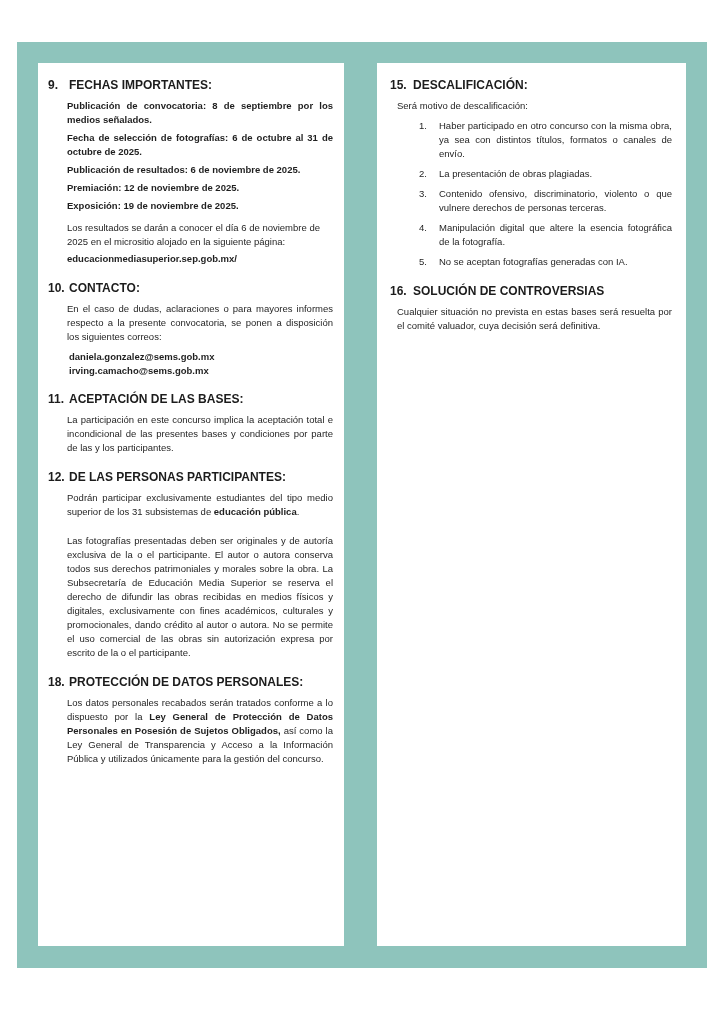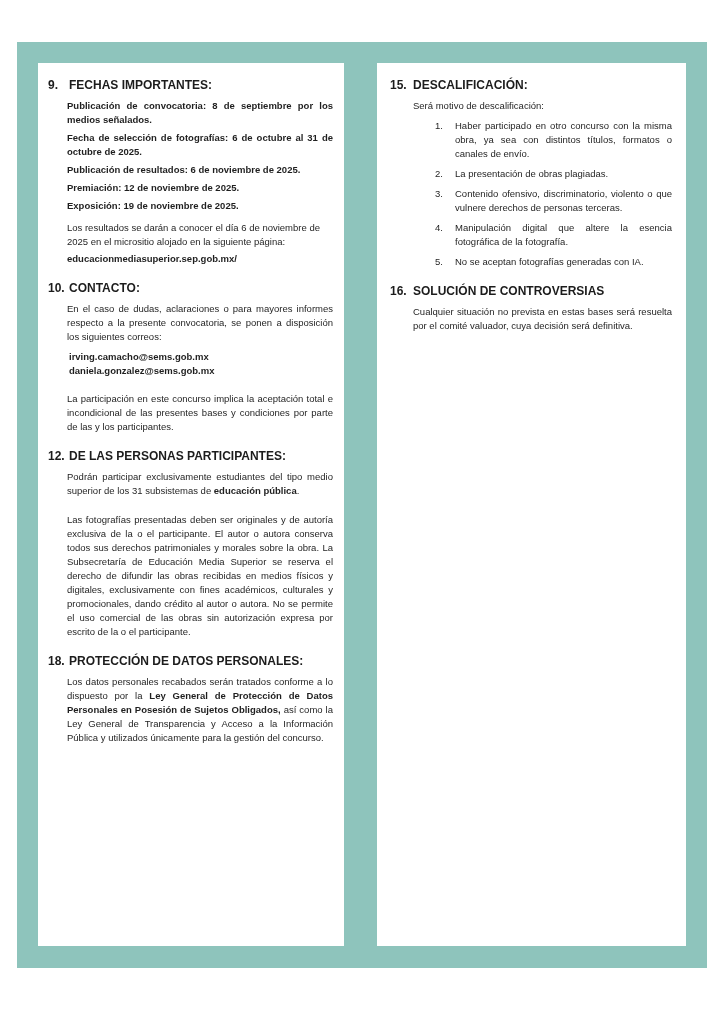--- a/index.html
+++ b/index.html
@@ -44,21 +44,21 @@
     line-height: 15px;
     color: #1c1c1c;
   }
   .sec-num { flex-shrink: 0; }
   .panel-left  .sec-num { width: 21px; }
   .panel-right .sec-num { width: 23px; }
   .sec-title { flex: 1; }
 
   .sec-body { margin-top: 6px; }
   .panel-left  .sec-body { margin-left: 19px; }
-  .panel-right .sec-body { margin-left: 23px; }
+  .panel-right .sec-body { margin-left: 7px; }
 
   .para {
     margin: 4px 0 0 0;
     font-size: 9.5px;
     line-height: 14px;
     text-align: justify;
   }
   .para:first-child { margin-top: 0; }
   .para.left-align { text-align: left; }
   .para.bold { font-weight: bold; }
@@ -113,27 +113,31 @@
     </div>
 
     <div class="section">
       <div class="sec-head">
         <span class="sec-num">10.</span>
         <span class="sec-title">CONTACTO:</span>
       </div>
       <div class="sec-body">
         <p class="para">En el caso de dudas, aclaraciones o para mayores informes respecto a la presente convocatoria, se ponen a disposición los siguientes correos:</p>
         <div class="email-block">
+          <div class="email-line">daniela.gonzalez@sems.gob.mx</div>
           <div class="email-line">irving.camacho@sems.gob.mx</div>
-          <div class="email-line">daniela.gonzalez@sems.gob.mx</div>
         </div>
       </div>
     </div>
 
     <div class="section">
+      <div class="sec-head">
+        <span class="sec-num">11.</span>
+        <span class="sec-title">ACEPTACIÓN DE LAS BASES:</span>
+      </div>
       <div class="sec-body">
         <p class="para">La participación en este concurso implica la aceptación total e incondicional de las presentes bases y condiciones por parte de las y los participantes.</p>
       </div>
     </div>
 
     <div class="section">
       <div class="sec-head">
         <span class="sec-num">12.</span>
         <span class="sec-title">DE LAS PERSONAS PARTICIPANTES:</span>
       </div>

